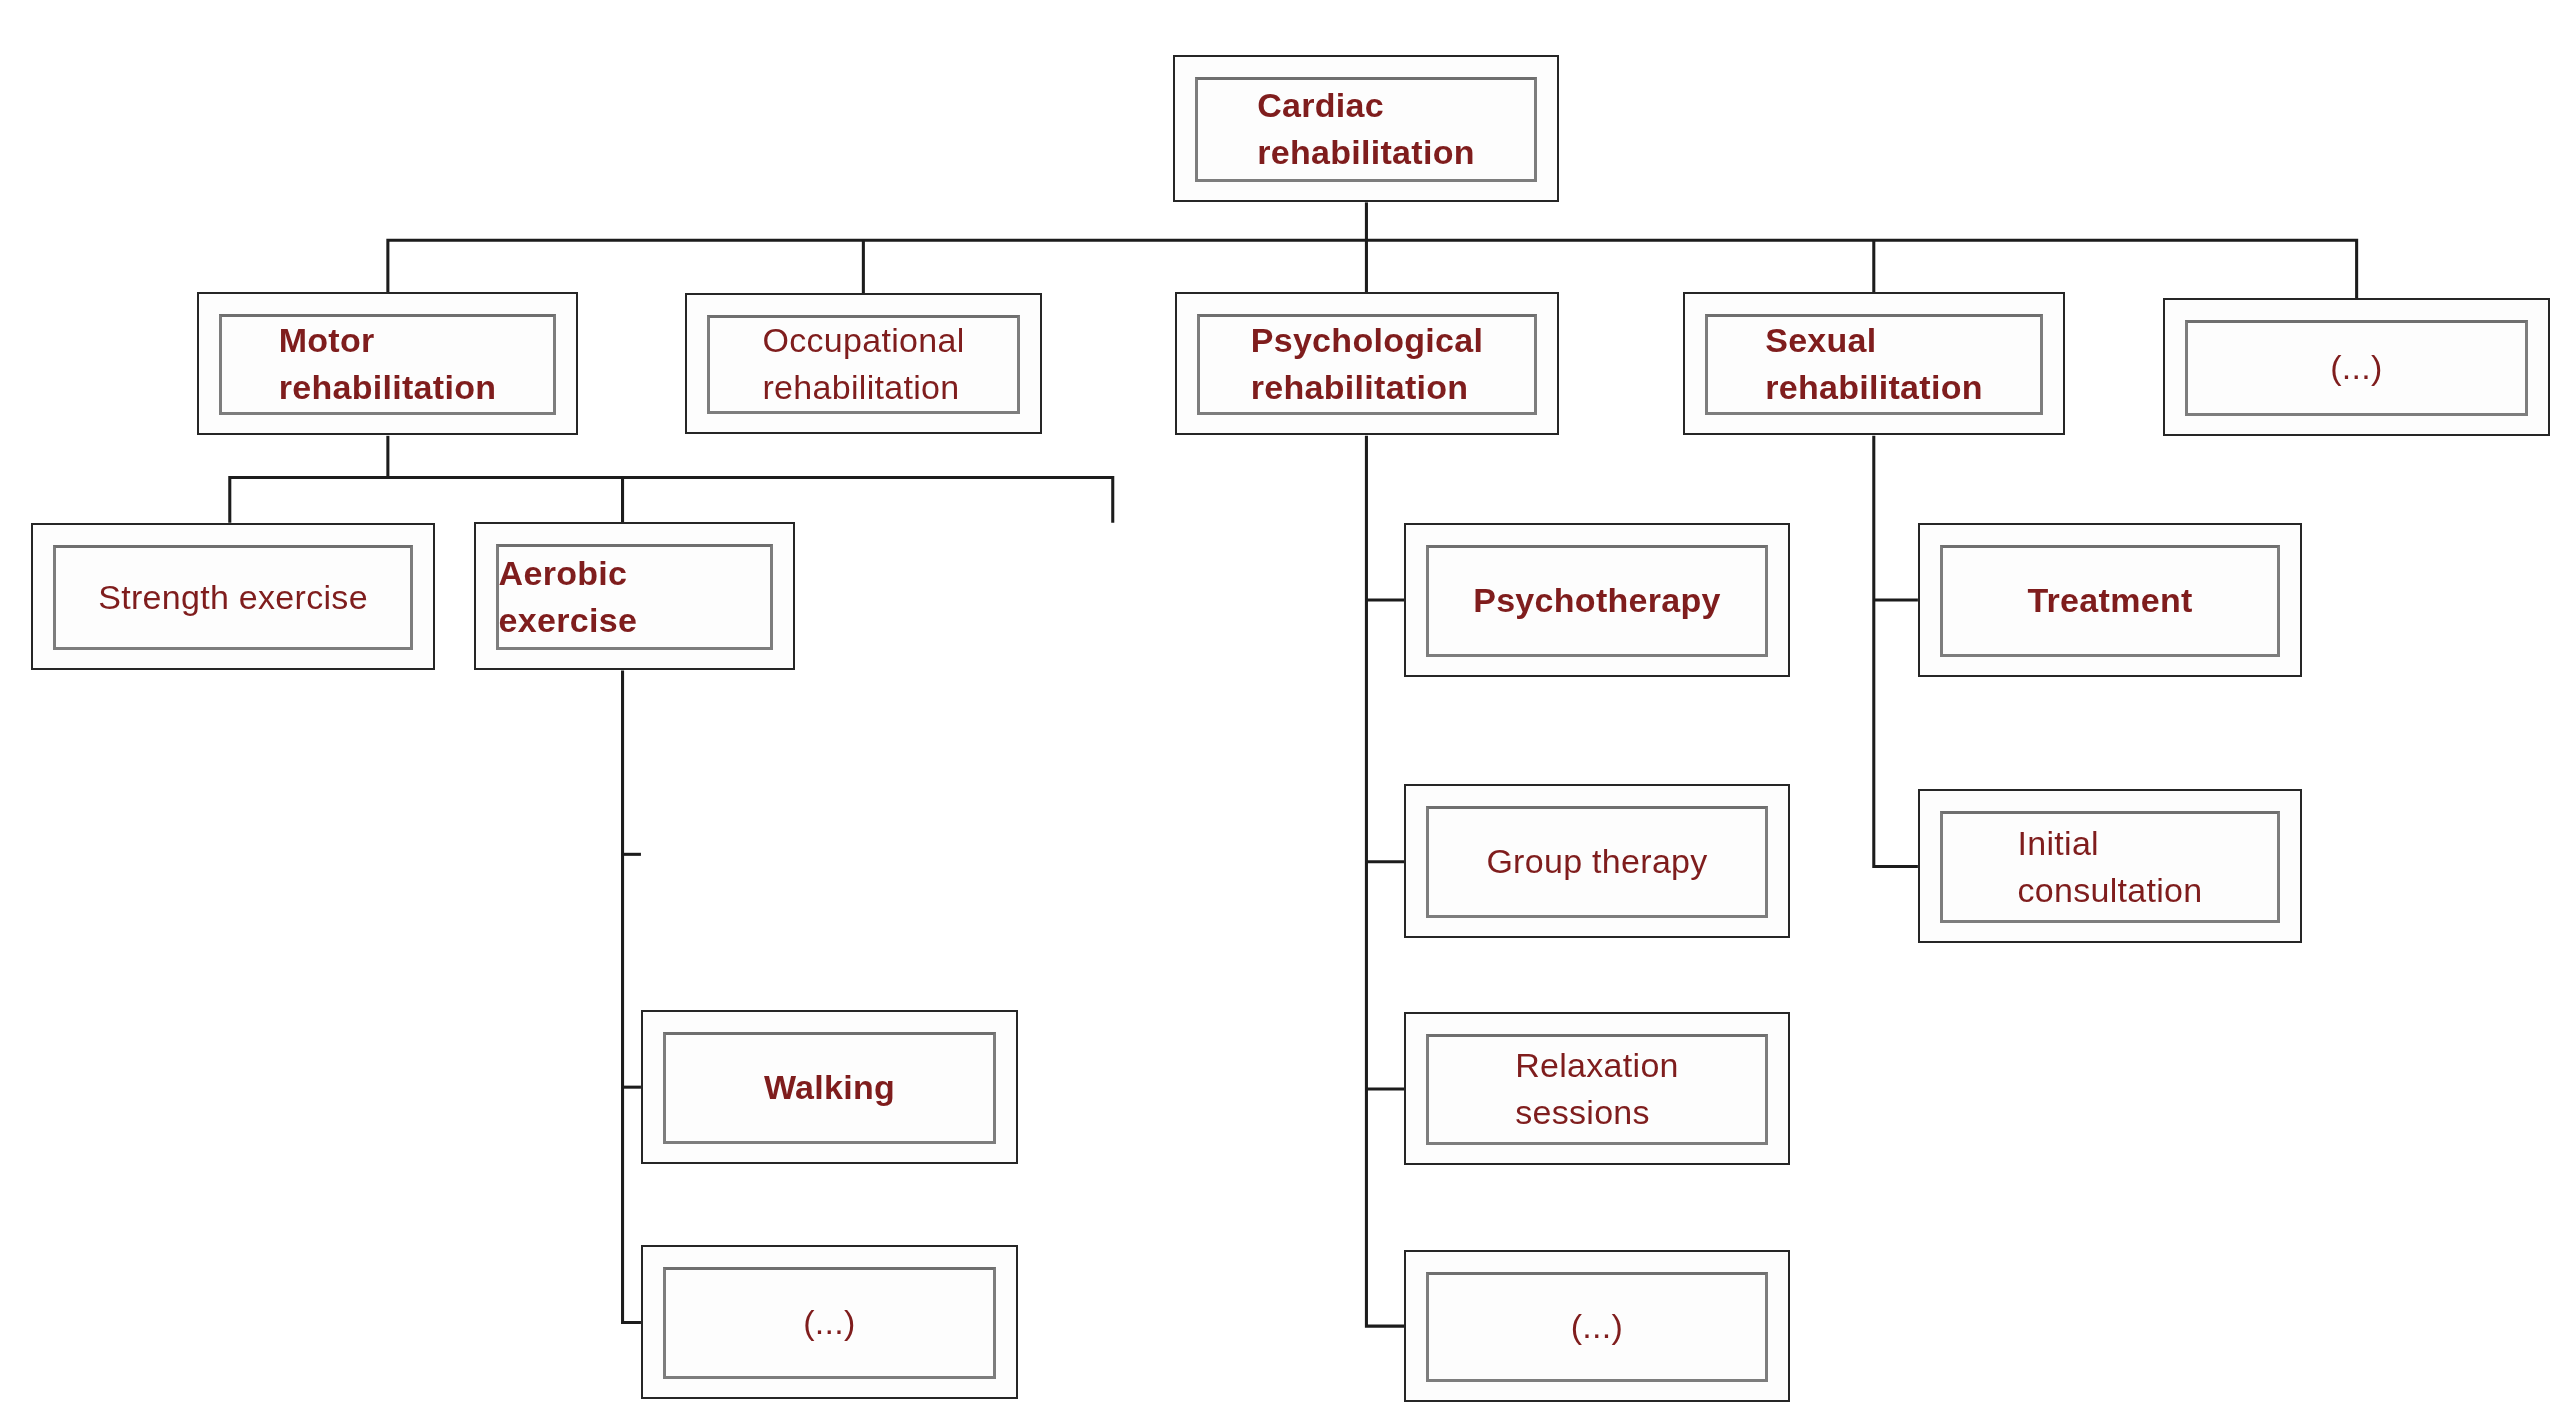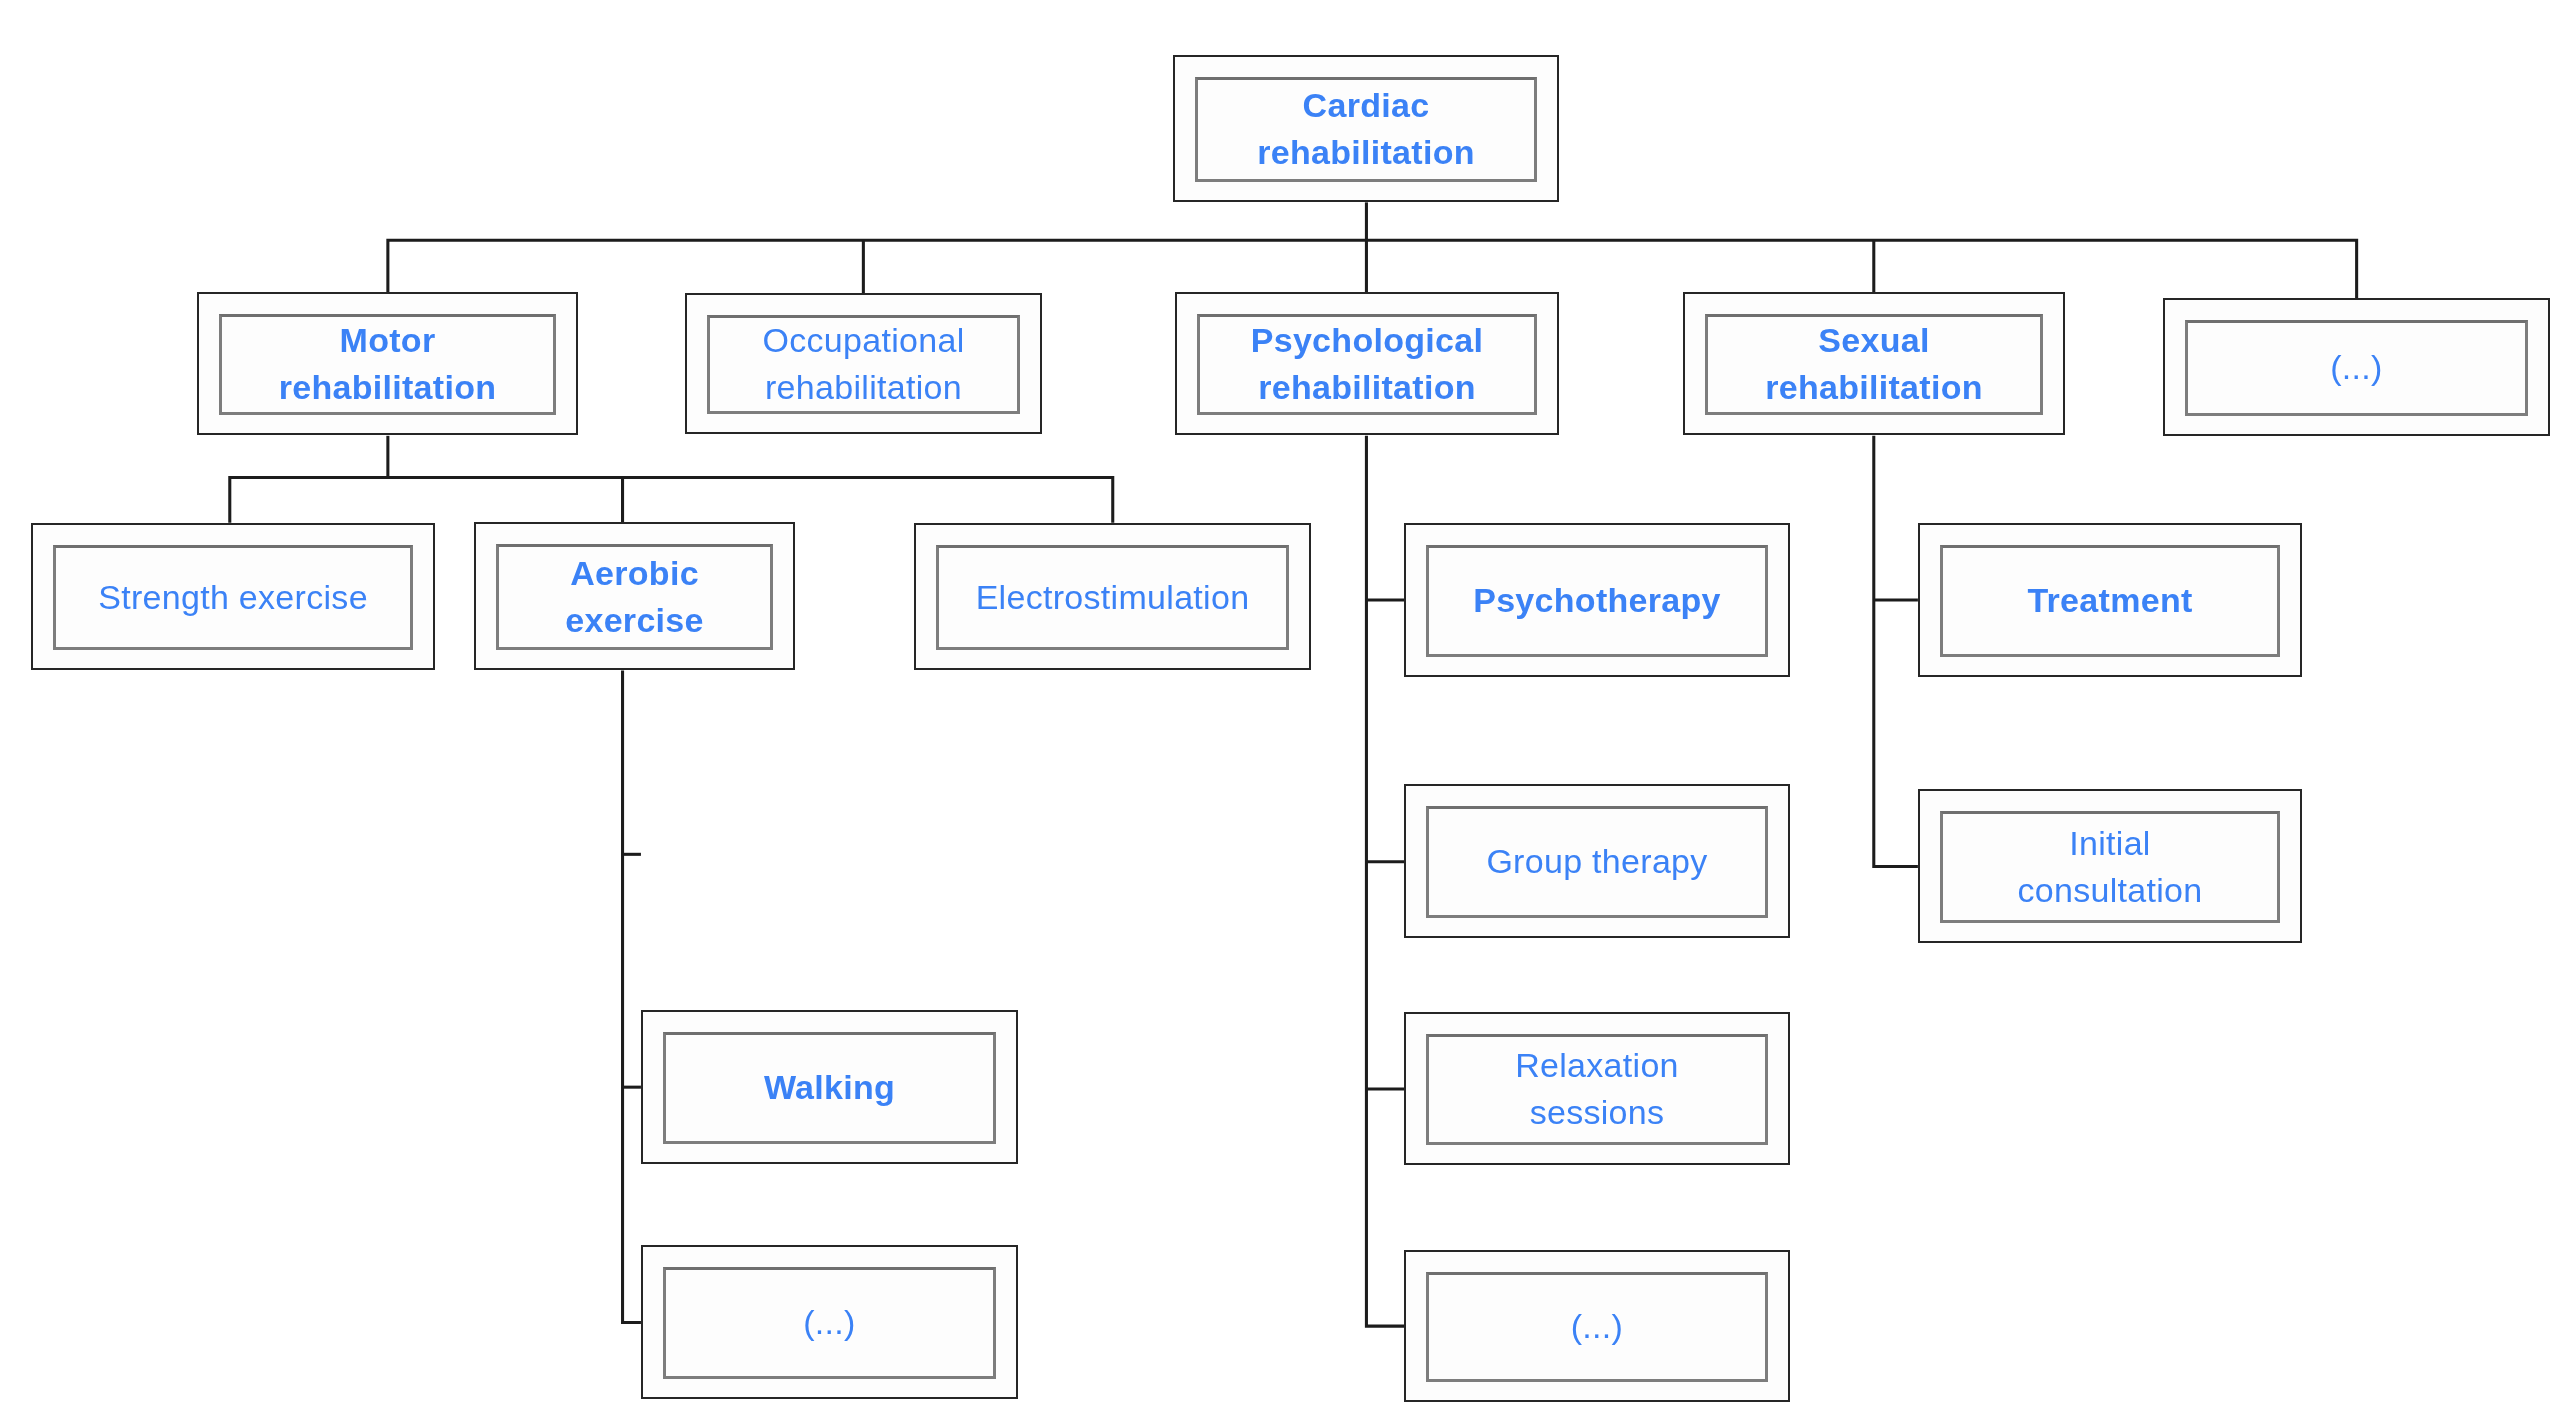--- a/index.html
+++ b/index.html
@@ -27,22 +27,22 @@
     border-top-color: #6f6f6f;
     background: #fdfdfd;
     display: flex;
     align-items: center;
     justify-content: center;
     box-sizing: border-box;
   }
   .label {
     font-size: 34px;
     line-height: 1.38;
-    color: #3b82f6;
-    text-align: center;
+    color: #7f1d1d;
+    text-align: left;
     white-space: pre-line;
     letter-spacing: 0.3px;
   }
   .bold .label { font-weight: bold; }
 </style>
 </head>
 <body>
 
 <div class="canvas">
 
@@ -111,25 +111,20 @@
       <div class="label">Strength exercise</div>
     </div>
   </div>
 
   <div class="node bold" style="left:474px;top:522px;width:321px;height:148px">
     <div class="inner">
       <div class="label">Aerobic exercise</div>
     </div>
   </div>
 
-  <div class="node" style="left:914px;top:523px;width:397px;height:147px">
-    <div class="inner">
-      <div class="label">Electrostimulation</div>
-    </div>
-  </div>
 
 
   <div class="node bold" style="left:641px;top:1010px;width:377px;height:154px">
     <div class="inner">
       <div class="label">Walking</div>
     </div>
   </div>
 
   <div class="node" style="left:641px;top:1245px;width:377px;height:154px">
     <div class="inner">

